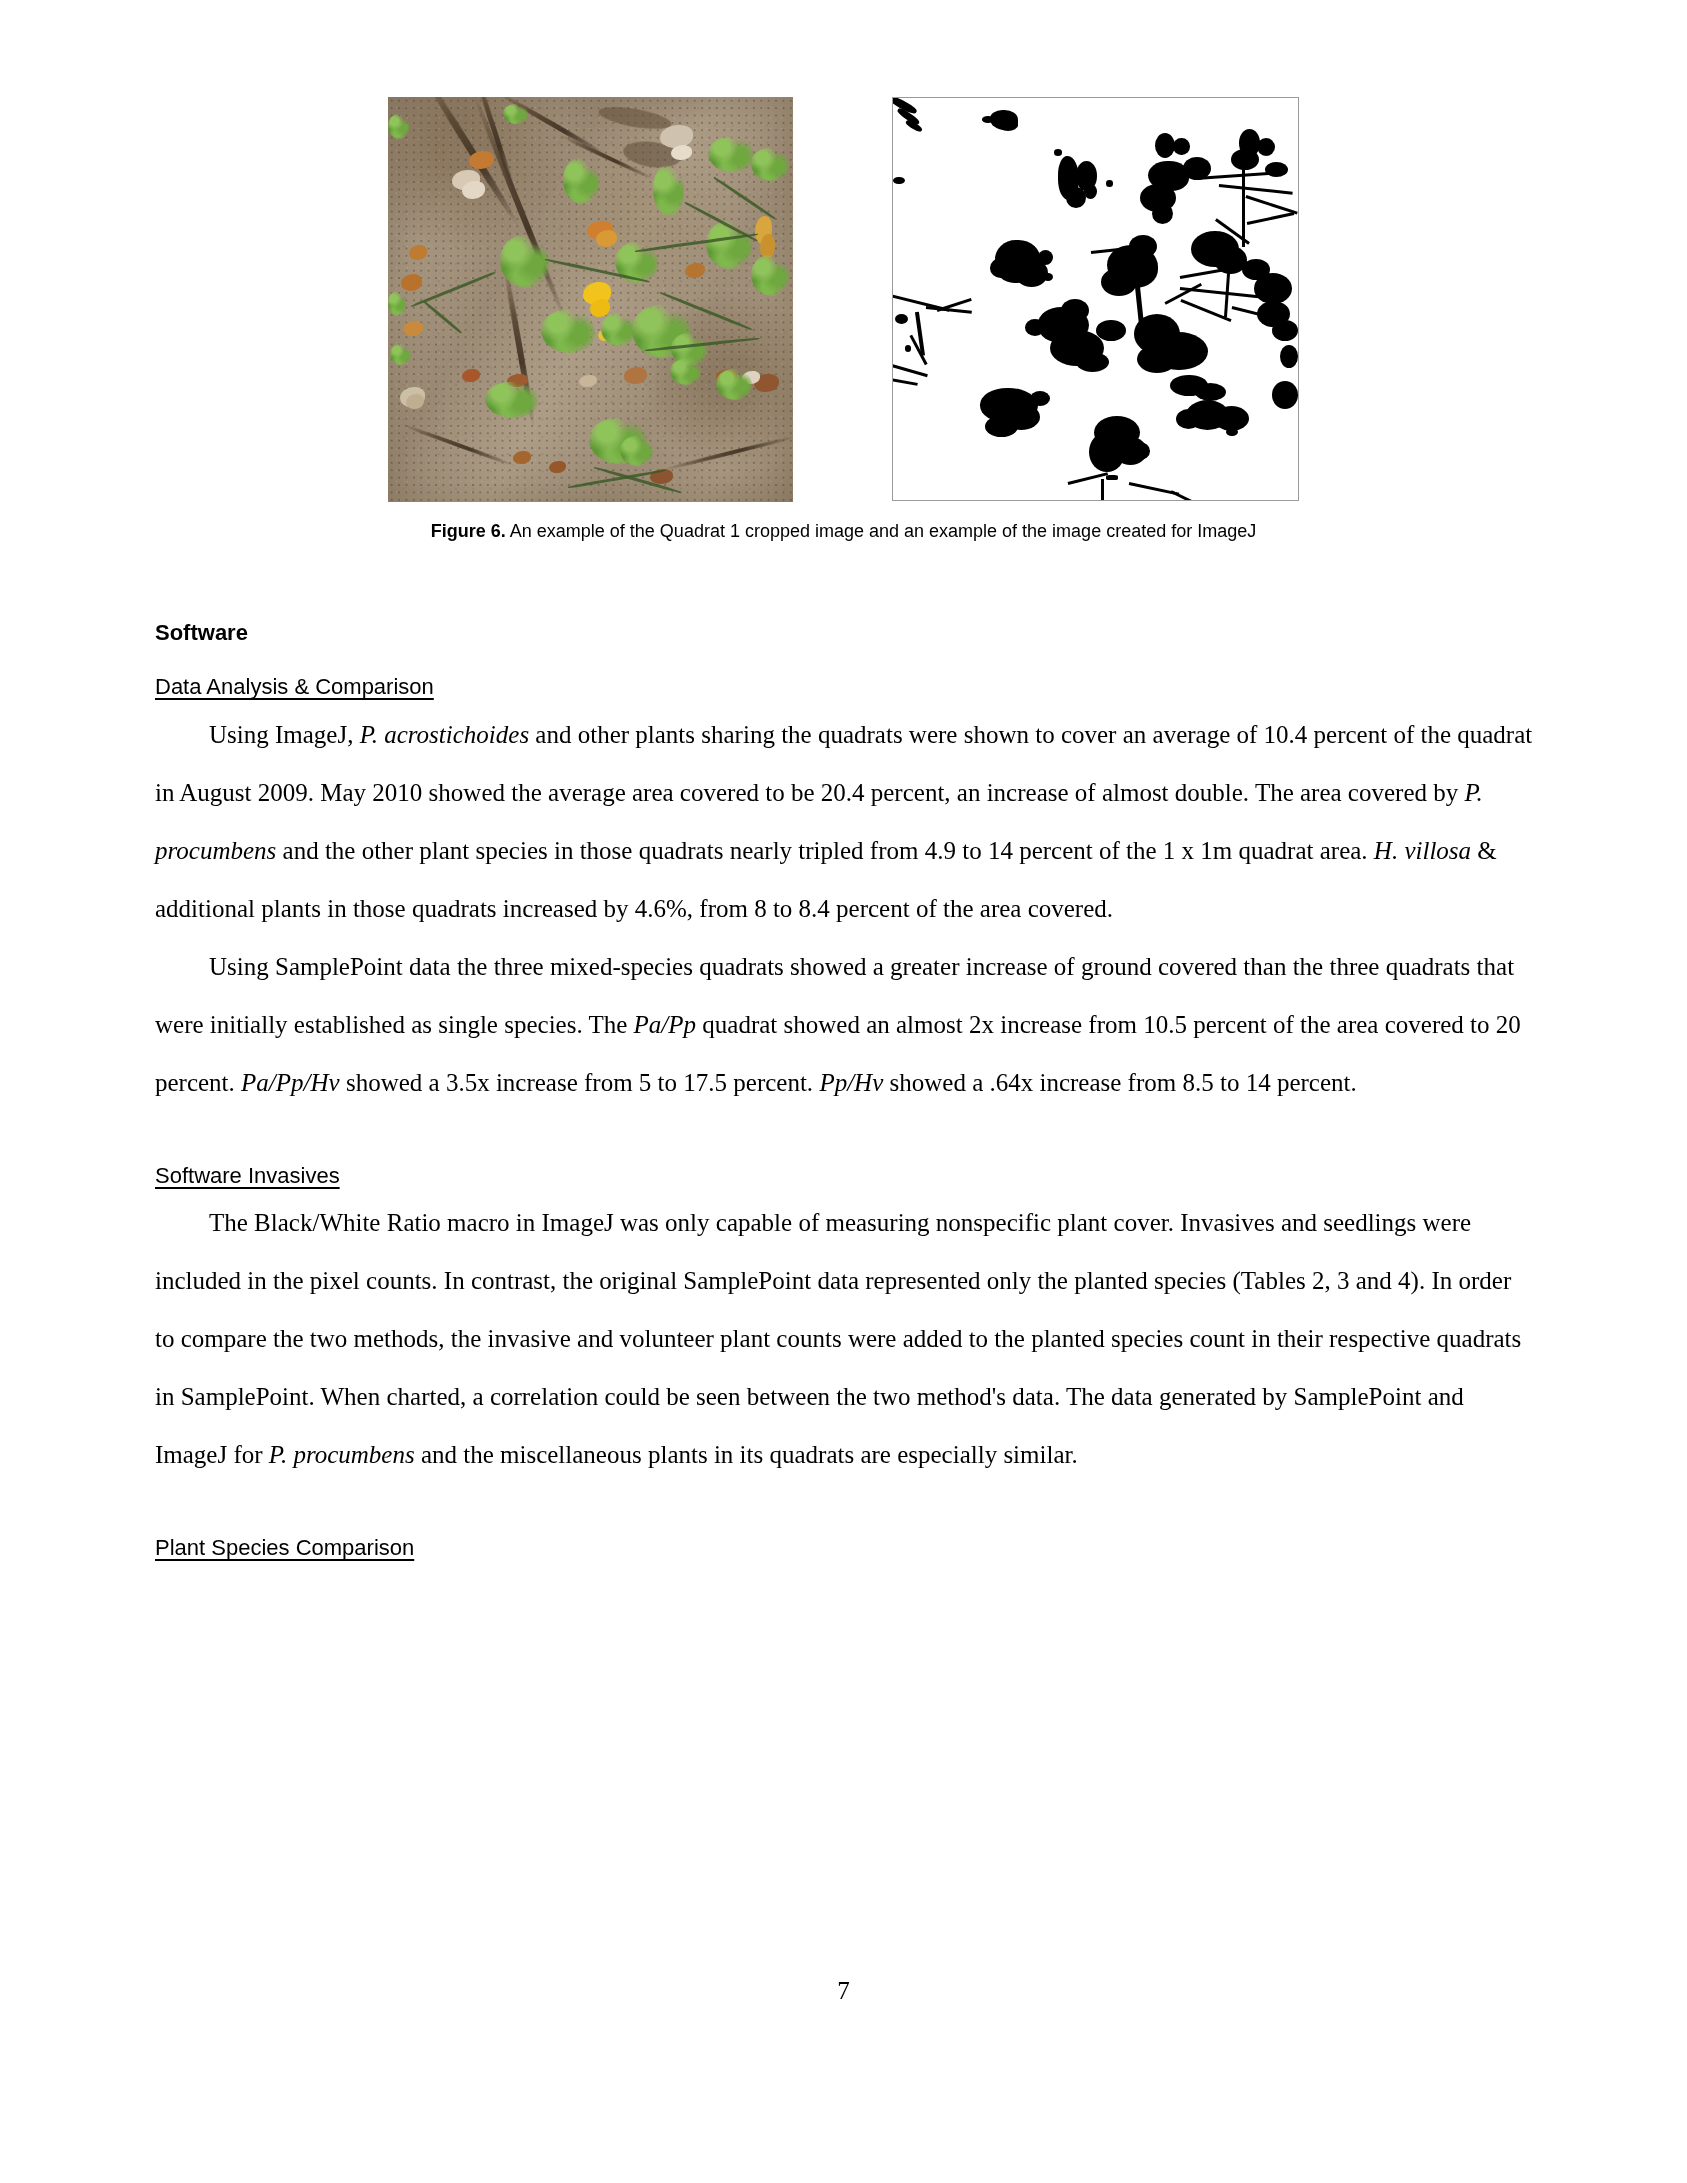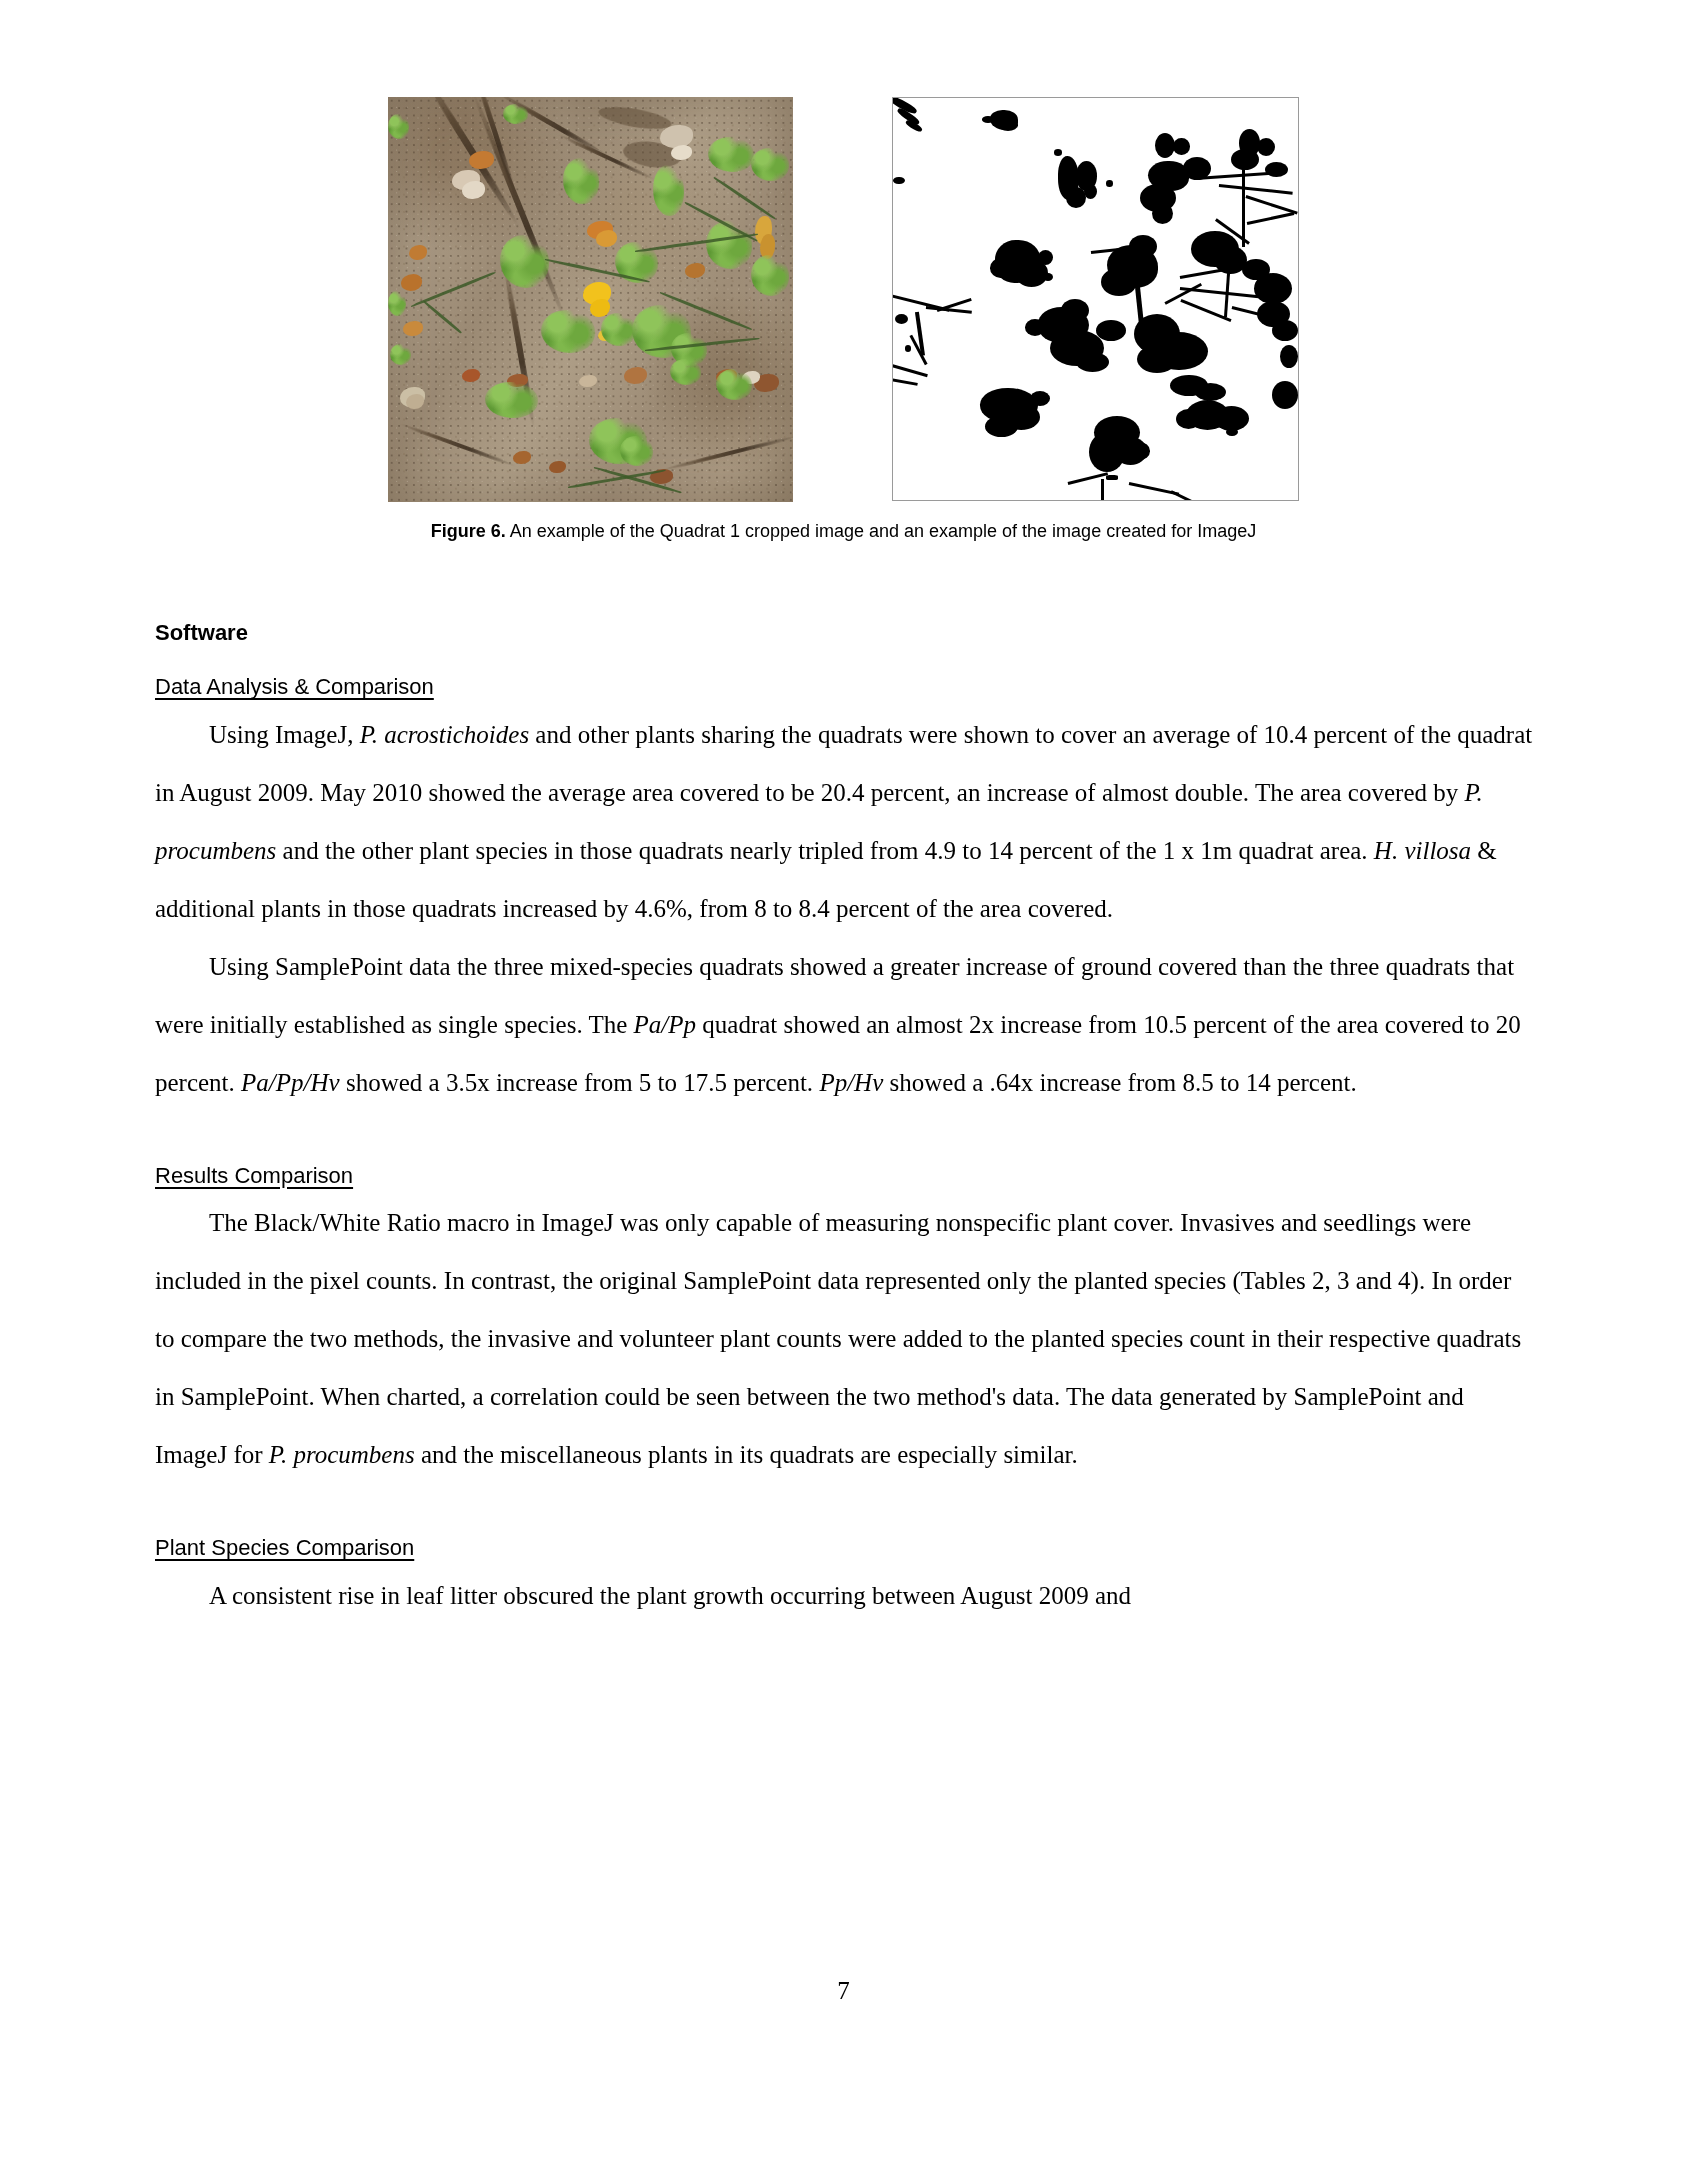--- a/index.html
+++ b/index.html
@@ -374,28 +374,27 @@
     <h2 class="section-heading">Software</h2>
 
     <h3 class="sub-heading">Data Analysis &amp; Comparison</h3>
 
     <p class="body-par"><span>Using ImageJ, </span><i>P. acrostichoides</i><span> and other plants sharing the quadrats were shown to cover an average of 10.4 percent of the quadrat in August 2009. May 2010 showed the average area covered to be 20.4 percent, an increase of almost double.  The area covered by </span><i>P. procumbens</i><span> and the other plant species in those quadrats nearly tripled from 4.9 to 14 percent of the 1 x 1m quadrat area. </span><i>H. villosa</i><span> &amp; additional plants in those quadrats increased by 4.6%, from 8 to 8.4 percent of the area covered.</span></p>
 
     <p class="body-par"><span>Using SamplePoint data the three mixed-species quadrats showed a greater increase of ground covered than the three quadrats that were initially established as single species. The </span><i>Pa/Pp</i><span> quadrat showed an almost 2x increase from 10.5 percent of the area covered to 20 percent. </span><i>Pa/Pp/Hv</i><span> showed a 3.5x increase from 5 to 17.5 percent. </span><i>Pp/Hv</i><span> showed a .64x increase from 8.5 to 14 percent.</span></p>
 
     <div class="gap-sec"></div>
 
-    <h3 class="sub-heading">Results Comparison</h3>
+    <h3 class="sub-heading">Software Invasives</h3>
 
     <p class="body-par"><span>The Black/White Ratio macro in ImageJ was only capable of measuring nonspecific plant cover. Invasives and seedlings were included in the pixel counts. In contrast, the original SamplePoint data represented only the planted species (Tables 2, 3 and 4). In order to compare the two methods, the invasive and volunteer plant counts were added to the planted species count in their respective quadrats in SamplePoint. When charted, a correlation could be seen between the two method's data. The data generated by SamplePoint and ImageJ for </span><i>P. procumbens</i><span> and the miscellaneous plants in its quadrats are especially similar.</span></p>
 
     <div class="gap-sec"></div>
 
     <h3 class="sub-heading">Plant Species Comparison</h3>
 
-    <p class="body-par">A consistent rise in leaf litter obscured the plant growth occurring between August 2009 and</p>
 
   </div>
 
   <div class="page-number">7</div>
 
 </div>
 
 
 </body></html>

